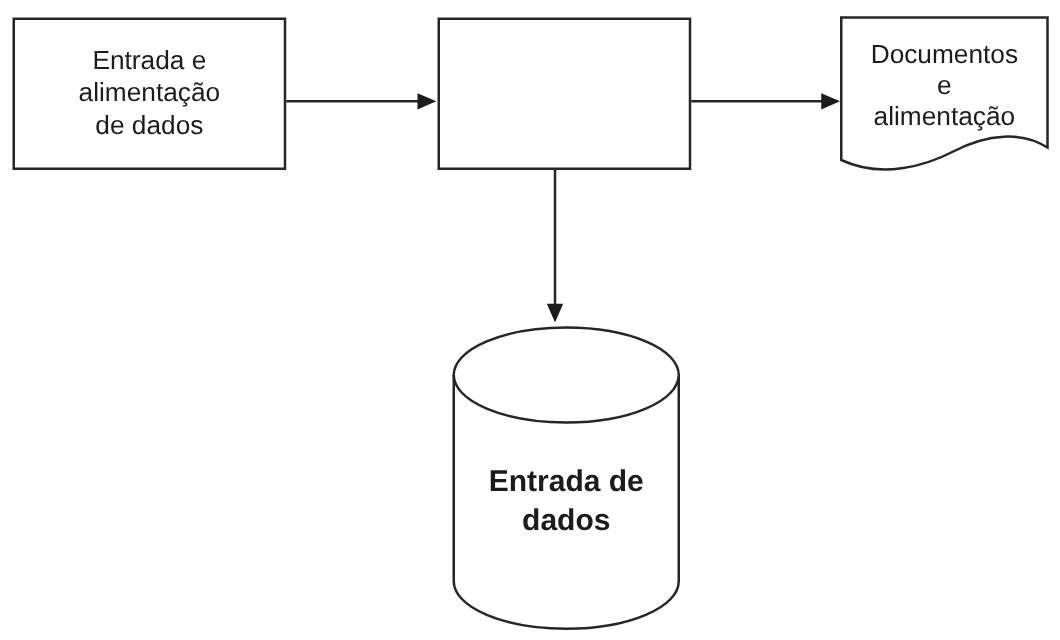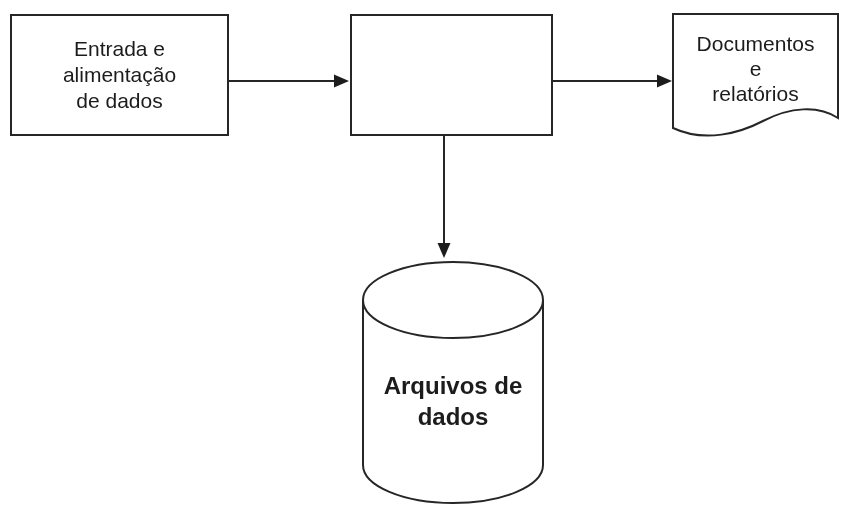--- a/index.html
+++ b/index.html
@@ -68,18 +68,18 @@
     <polygon class="arrowhead" points="444,258 437.5,243 450.5,243"></polygon>
   </svg>
 
   <div class="node-label label-entrada">Entrada e
 alimentação
 de dados</div>
 
 
   <div class="node-label label-documentos">Documentos
 e
-relatórios</div>
+alimentação</div>
 
-  <div class="node-label label-arquivos">Arquivos de
+  <div class="node-label label-arquivos">Entrada de
 dados</div>
 
 </div>
 
 </body></html>

